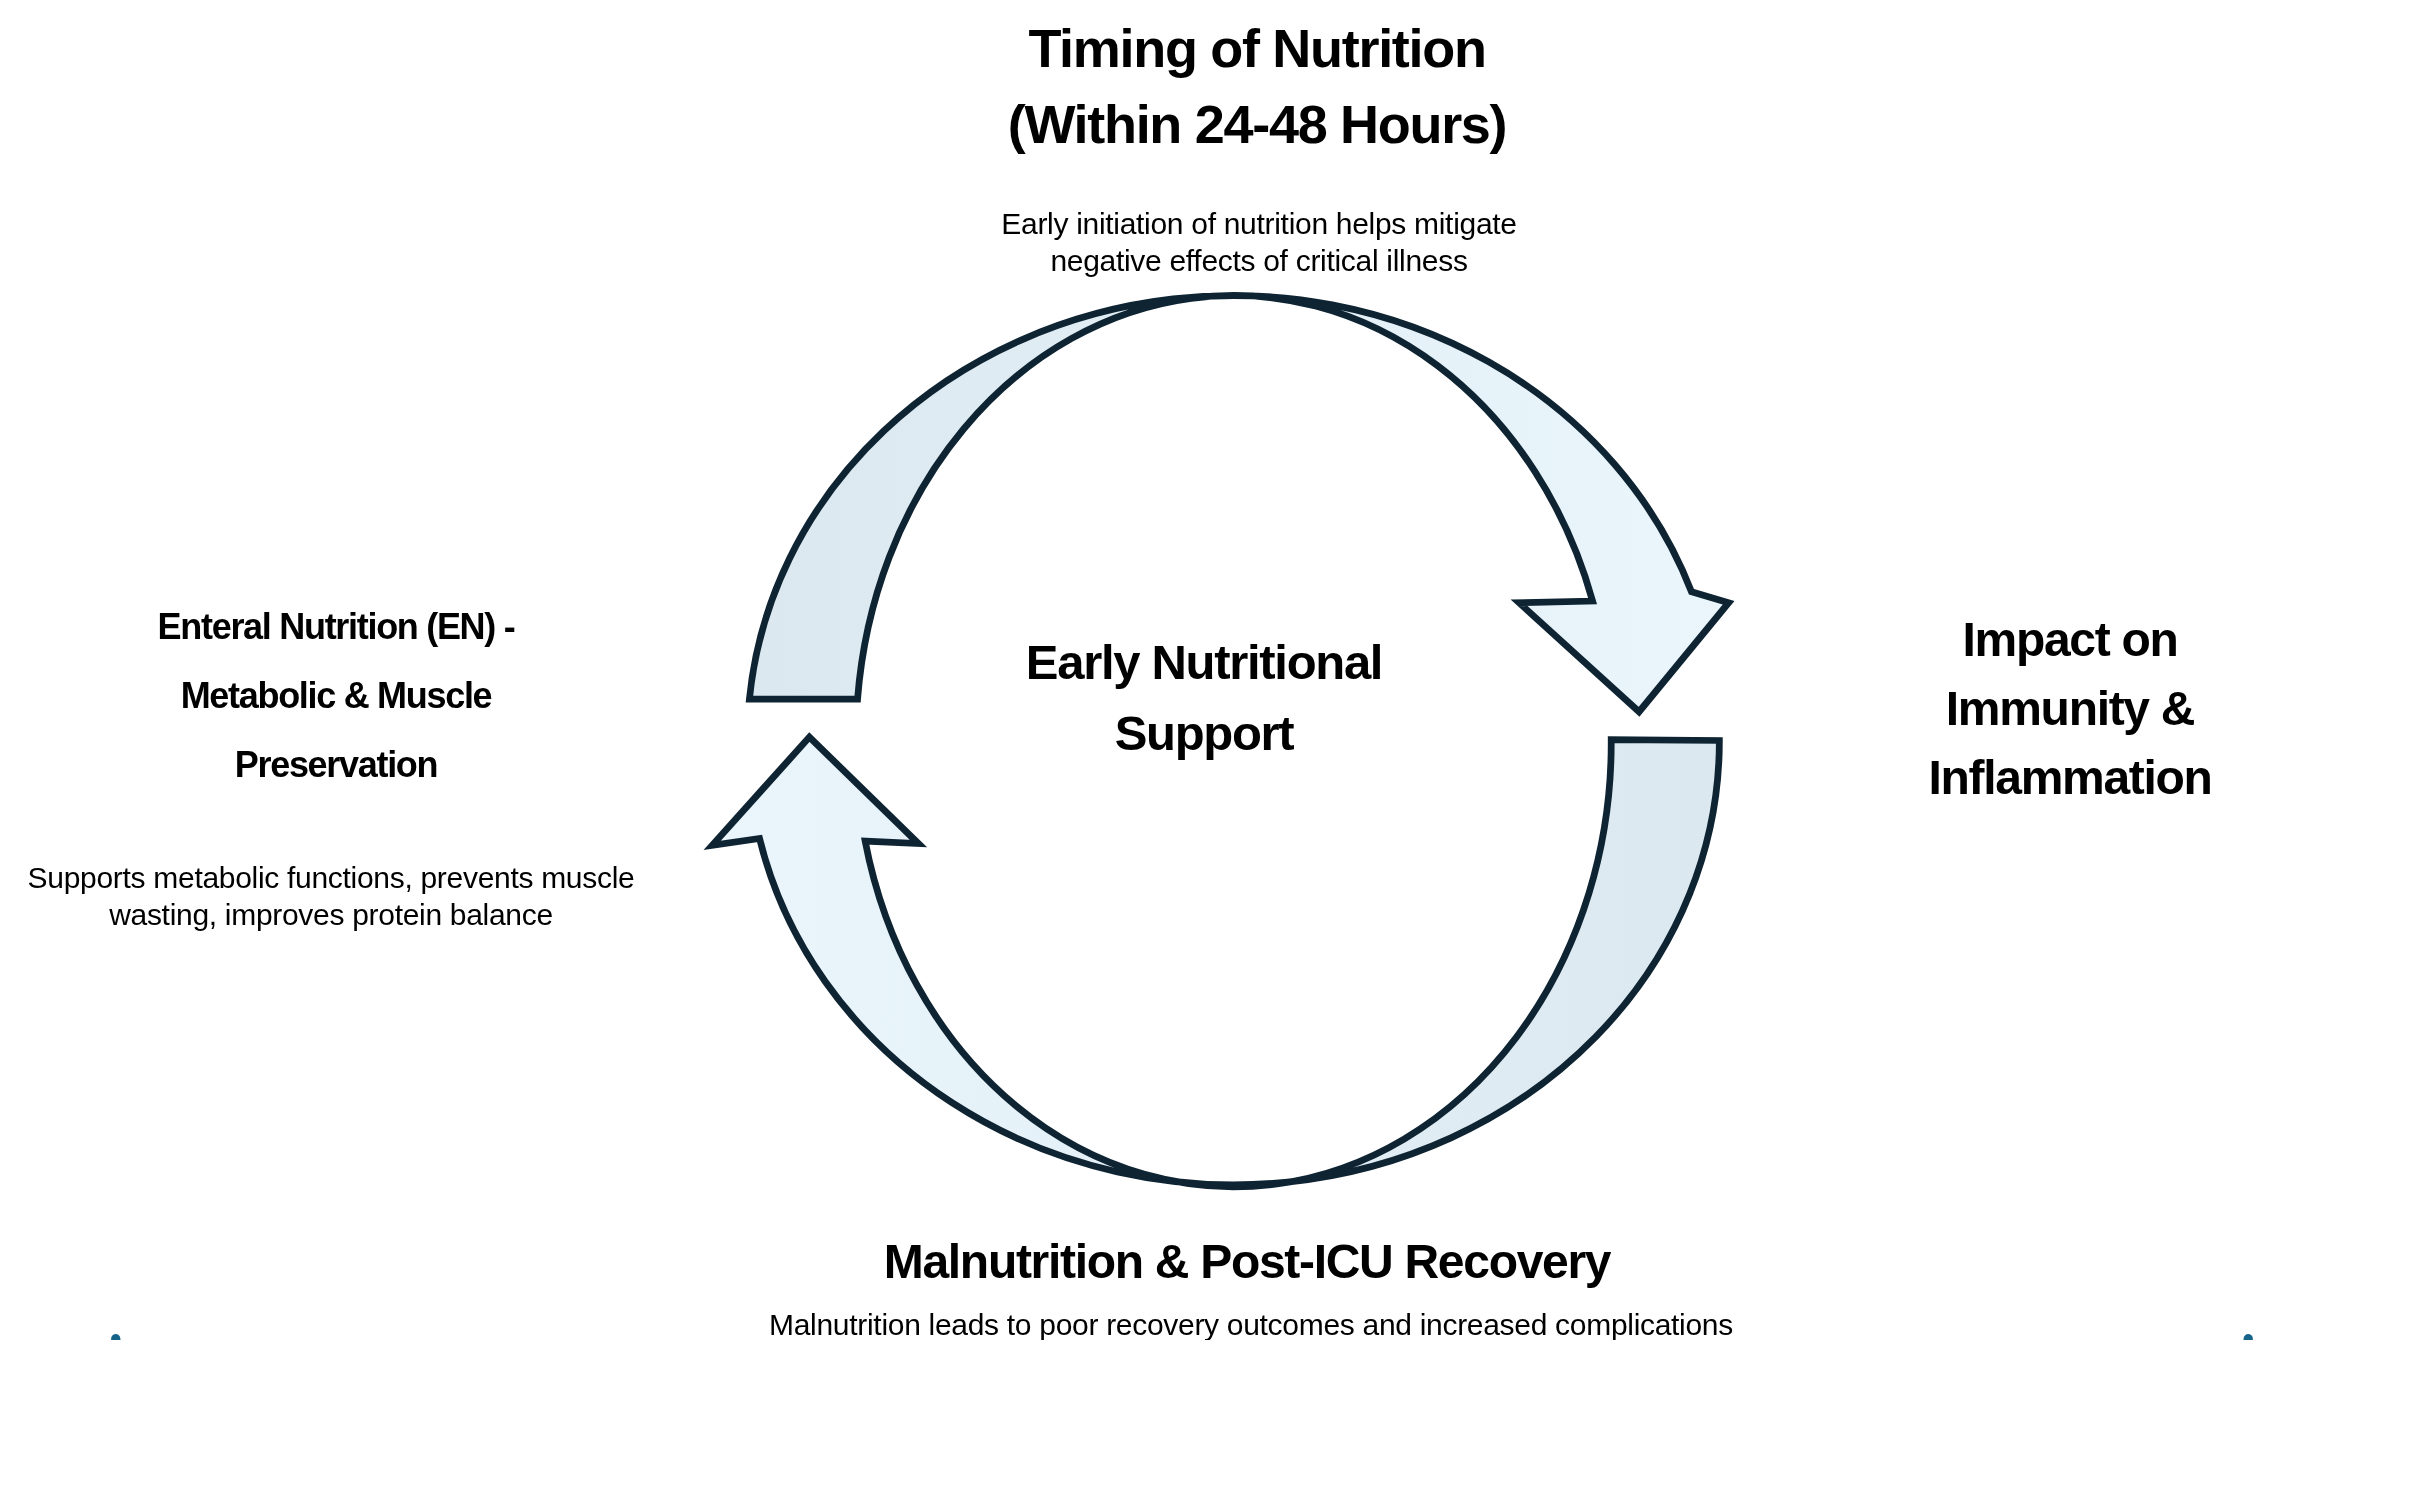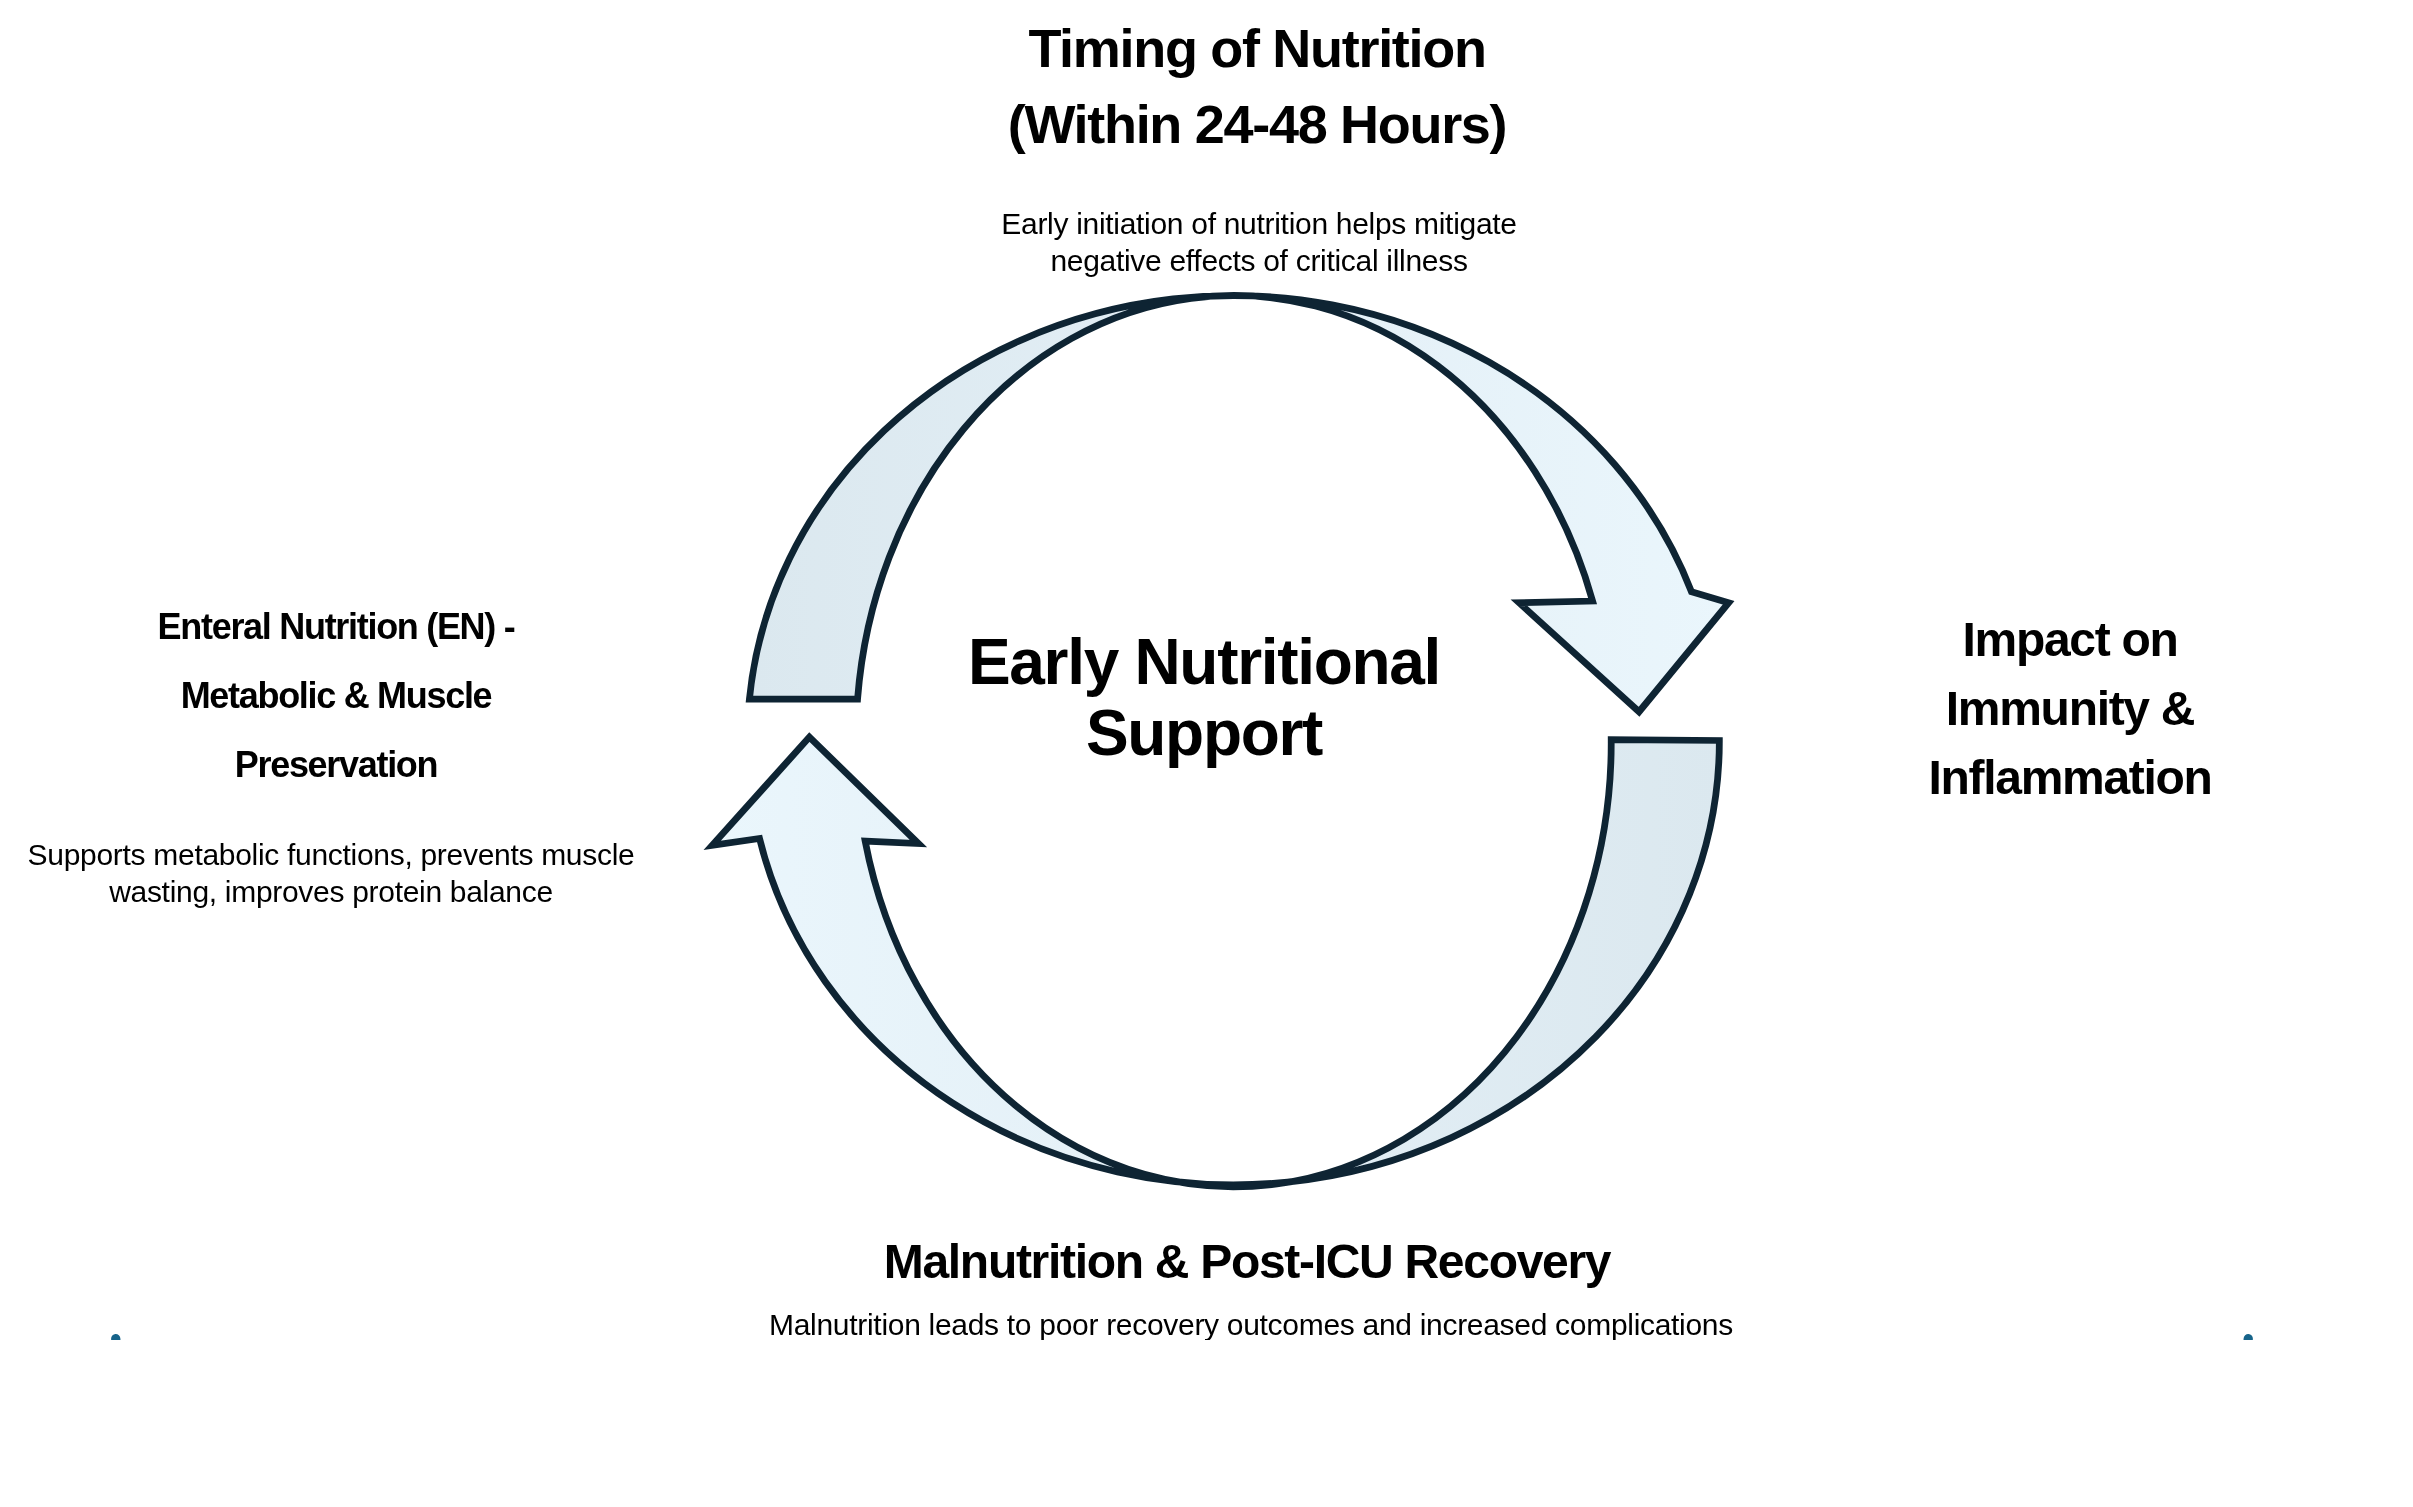--- a/index.html
+++ b/index.html
@@ -7,22 +7,22 @@
     position:relative;width:2413px;height:1340px;background:#ffffff;
     font-family:"Liberation Sans",sans-serif;color:#000;overflow:hidden;
   }
   .layer{position:absolute;left:0;top:0;width:2413px;height:1508px;}
   .txt{position:absolute;transform:translateX(-50%);text-align:center;white-space:pre-line;}
   .h{font-weight:700;letter-spacing:-1.3px;}
   .sub{font-size:30px;line-height:37px;letter-spacing:-0.3px;}
   #title    {left:1257px;top:10px;  font-size:54px;line-height:76px;}
   #topSub   {left:1259px;top:205px;}
   #leftH    {left:336px; top:592px; font-size:36px;line-height:69px;}
-  #leftSub  {left:331px; top:836px;text-align:center;}
-  #centerL  {left:1204px;top:627px; font-size:64px;line-height:71px;}
+  #leftSub  {left:331px; top:859px;text-align:center;}
+  #centerL  {left:1204px;top:627px; font-size:49px;line-height:71px;}
   #rightH   {left:2070px;top:605px; font-size:48px;line-height:69px;}
   #rightSub {left:2070px;top:799px;}
   #bottomH  {left:1247px;top:1232px;font-size:48px;line-height:59px;}
   #bottomSub{left:1251px;top:1306px;}
   #improved {left:1203px;top:1426px;font-size:51px;line-height:61px;}
 </style>
 </head>
 <body>
 
 <div class="stage">

